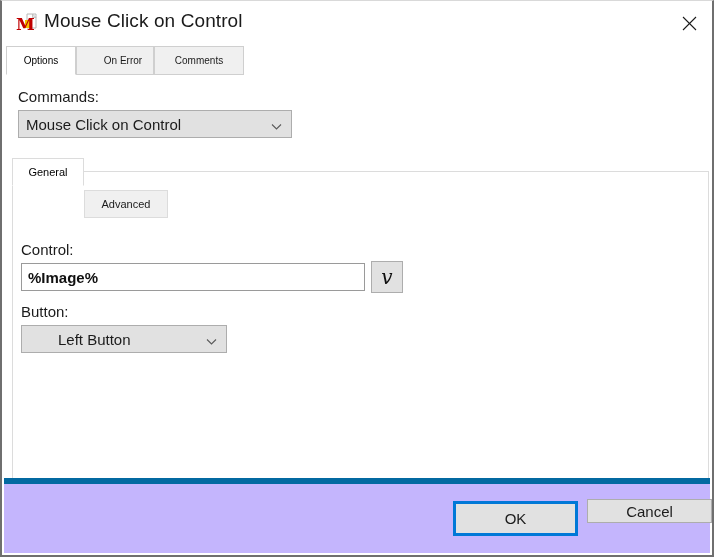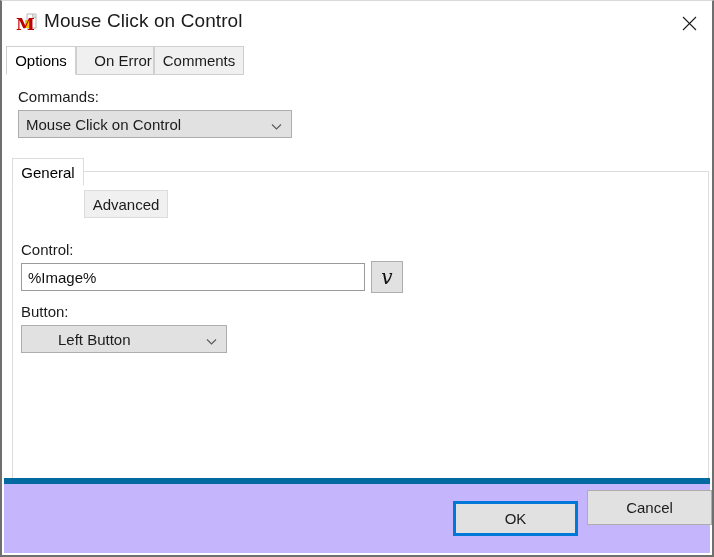--- a/index.html
+++ b/index.html
@@ -40,21 +40,21 @@
   
   .tabstrip{
     position:absolute;left:2px;top:45px;right:2px;height:29px;
     border-bottom:1px solid #cfcfcf;
     background:#ffffff;
   }
   .tab{
     position:absolute;top:0;height:29px;
     box-sizing:border-box;
     display:flex;align-items:center;justify-content:center;
-    font-size:15px;color:#1b1b1b;
+    font-size:10px;color:#1b1b1b;
     border:1px solid #cfcfcf;
     background:#f0f0f0;
     cursor:default;
   }
   .tab.selected{
     background:#ffffff;
     border-bottom:1px solid #ffffff;
     color:#000000;
     z-index:3;
   }
@@ -78,40 +78,41 @@
   .combo .chev{
     position:absolute;right:9px;top:50%;
     width:11px;height:11px;margin-top:-6px;
   }
   .textbox{
     position:absolute;box-sizing:border-box;
     background:#ffffff;border:1px solid #9a9a9a;
     font-size:15px;color:#101010;
     display:flex;align-items:center;padding-left:6px;
     cursor:text;
+    font-weight:bold;
   }
   .vbtn{
     position:absolute;box-sizing:border-box;
     background:#e1e1e1;border:1px solid #adadad;
     display:flex;align-items:center;justify-content:center;
     font-family:"DejaVu Serif", serif;
     font-style:italic;font-size:20px;color:#101010;
     cursor:default;
   }
   
   .innerpanel{
     position:absolute;left:8px;top:96px;width:697px;height:310px;
     box-sizing:border-box;
     border:1px solid #dcdcdc;
     background:#ffffff;
   }
   .itab{
     position:absolute;height:28px;box-sizing:border-box;
     display:flex;align-items:center;justify-content:center;
-    font-size:15px;color:#1b1b1b;
+    font-size:11px;color:#1b1b1b;
     border:1px solid #dcdcdc;
     background:#f0f0f0;cursor:default;
   }
   .itab.selected{
     background:#ffffff;border-bottom:1px solid #ffffff;
     color:#000000;z-index:3;
   }
   
   .footer{
     position:absolute;left:2px;right:2px;bottom:2px;height:69px;
@@ -209,18 +210,18 @@
         </span>
       </div>
 
     </div>
   </div>
 
   <div class="footer">
     <div class="pushbtn default" style="left:449px;top:17px;width:125px;height:35px;">
       <span>OK</span>
     </div>
-    <div class="pushbtn" style="left:583px;top:6px;width:125px;height:35px;">
+    <div class="pushbtn" style="left:583px;top:15px;width:125px;height:24px;">
       <span>Cancel</span>
     </div>
   </div>
 
 </div>
 
 </body></html>

